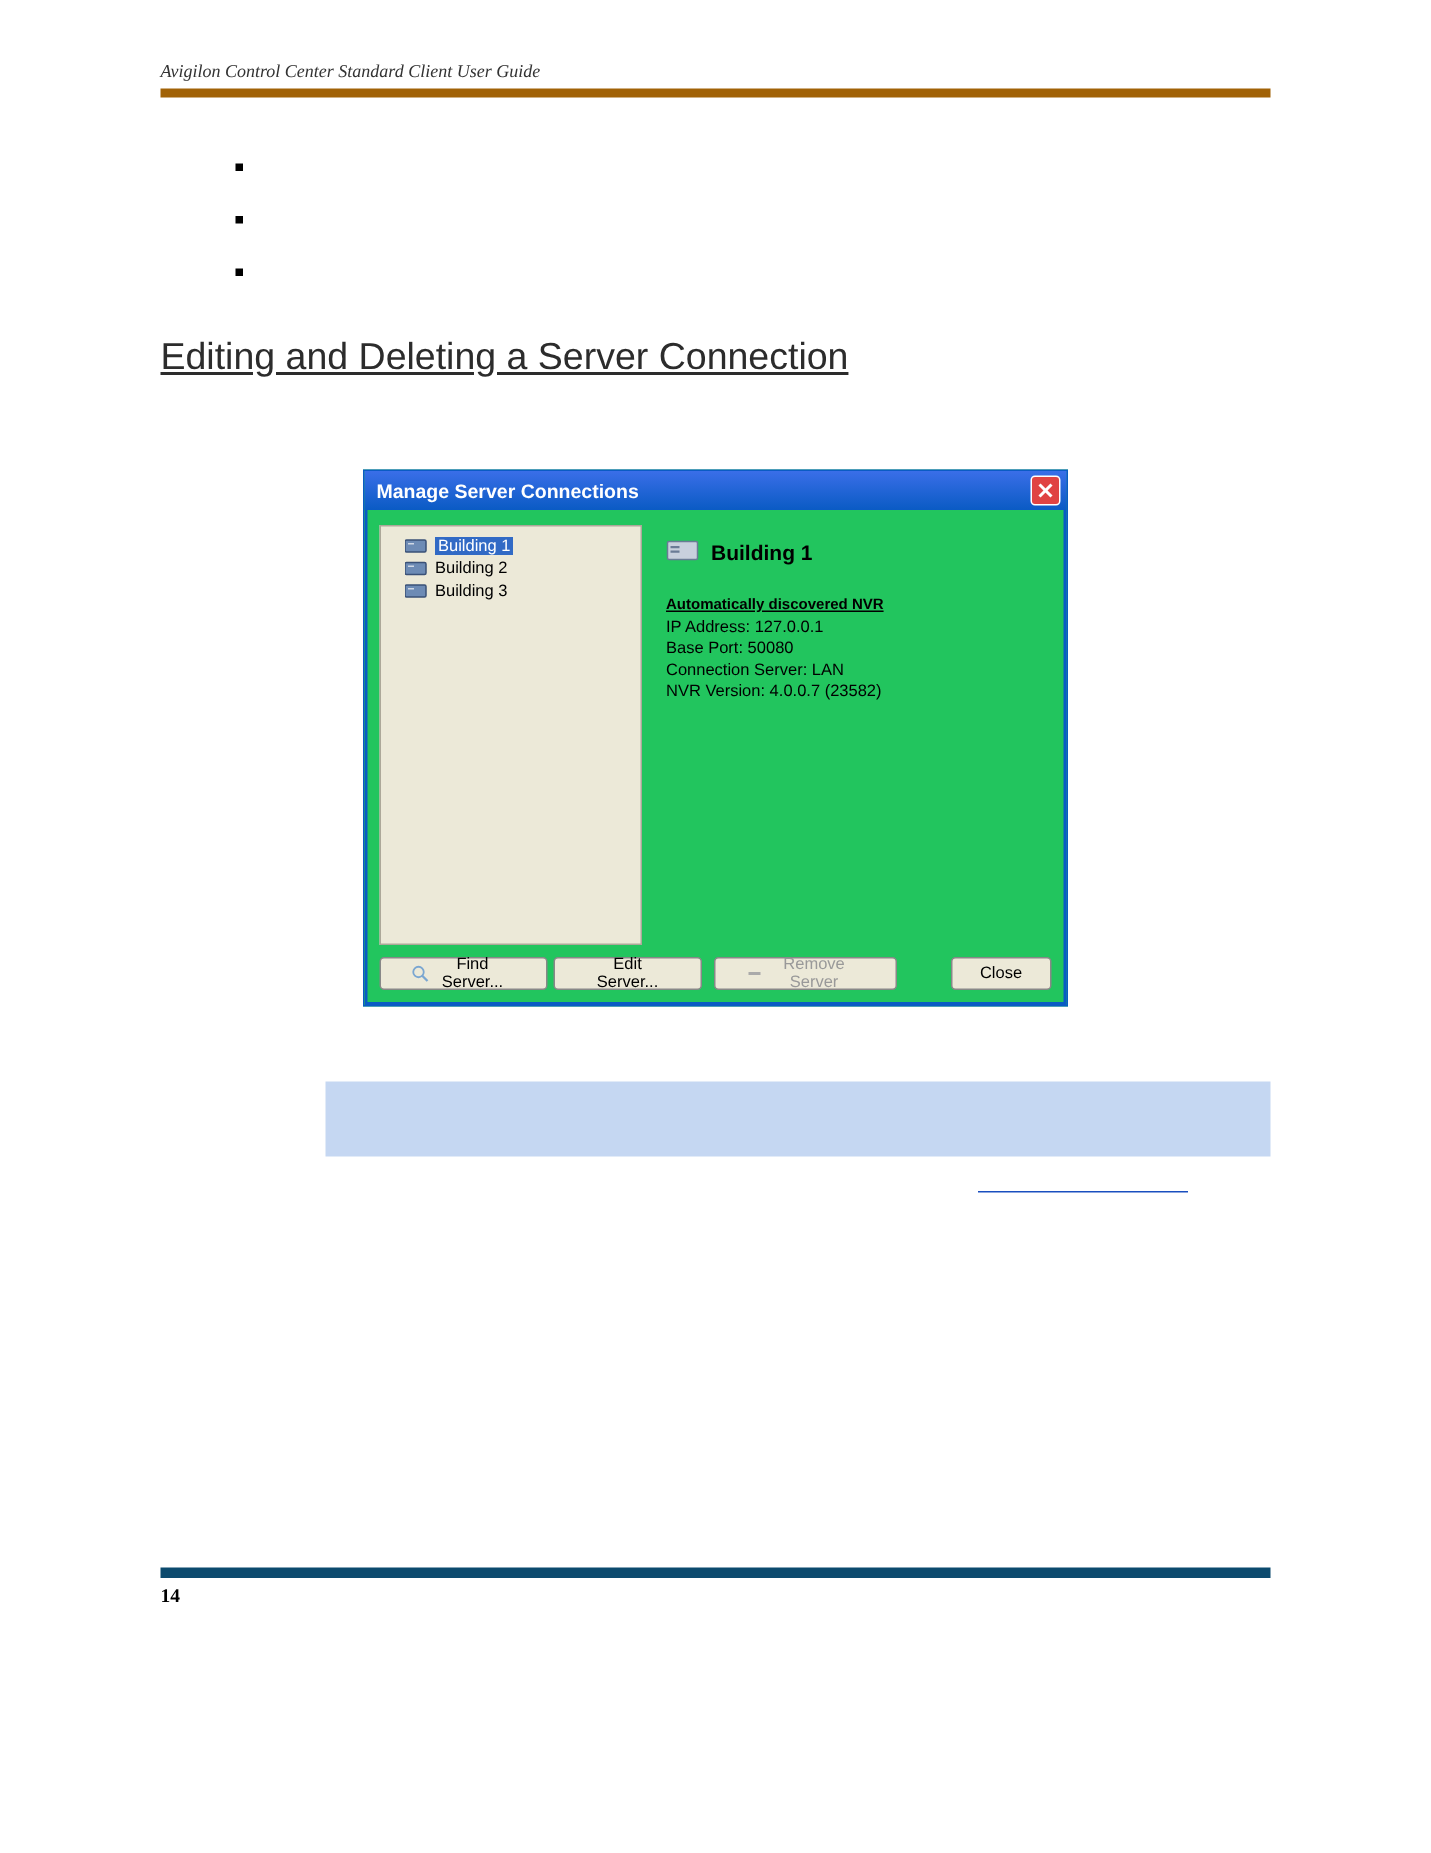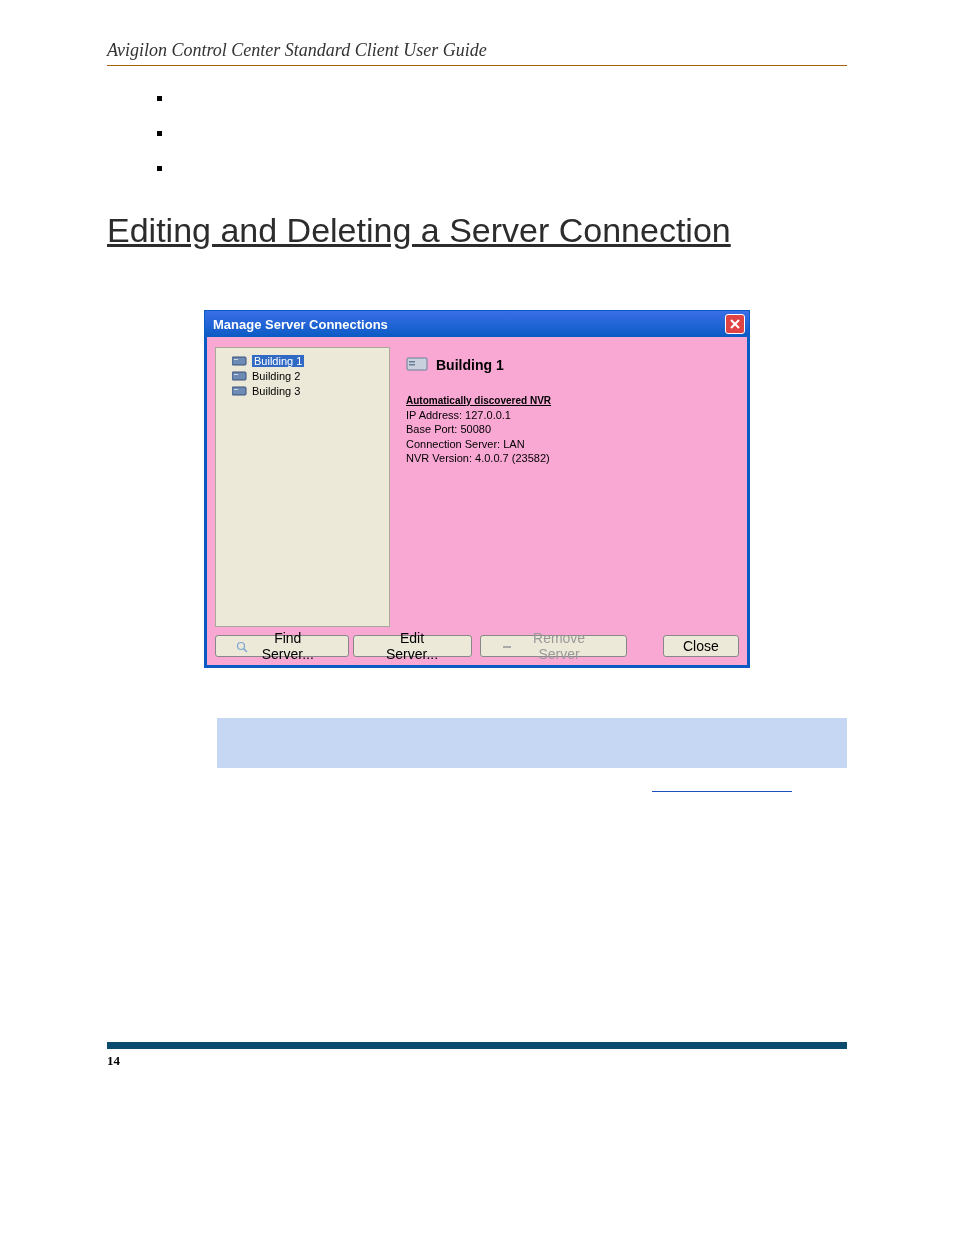--- a/index.html
+++ b/index.html
@@ -11,53 +11,53 @@
       font-family: "Times New Roman", Times, serif;
       background: #fff;
       padding: 40px 0;
     }
     .page {
       width: 740px;
       margin: 0 auto;
     }
     .header-text {
       font-style: italic;
-      font-size: 18px;
+      font-size: 12px;
       color: #333;
-      border-bottom: 1px solid #a16207;
+      border-bottom: 6px solid #a16207;
       padding-bottom: 4px;
-      margin-bottom: 30px;
+      margin-bottom: 44px;
     }
     .bullets {
       margin-left: 50px;
       margin-bottom: 40px;
     }
     .bullet {
       width: 5px;
       height: 5px;
       background: #000;
       margin-bottom: 30px;
     }
     .section-title {
       font-family: Arial, Helvetica, sans-serif;
-      font-size: 34px;
+      font-size: 25px;
       font-weight: 400;
       color: #2c2c2c;
       text-decoration: underline;
       margin-bottom: 60px;
     }
     .figure-wrap {
       display: flex;
       justify-content: center;
       margin-bottom: 50px;
     }
     .window {
-      width: 546px;
+      width: 470px;
       border: 1px solid #0a5bc4;
-      background: #f9a8d4;
+      background: #22c55e;
       font-family: Tahoma, Arial, sans-serif;
       font-size: 11px;
       box-shadow: 0 0 0 2px #0a5bc4 inset;
     }
     .titlebar {
       background: linear-gradient(#3a6ee8, #0a5bc4);
       height: 26px;
       display: flex;
       align-items: center;
       justify-content: space-between;
@@ -154,21 +154,21 @@
     .spacer {
       flex: 1;
     }
     .btn {
       height: 22px;
       padding: 0 20px;
       background: #ece9d8;
       border: 1px solid #888;
       border-radius: 3px;
       font-family: Tahoma, Arial, sans-serif;
-      font-size: 14px;
+      font-size: 11px;
       display: inline-flex;
       align-items: center;
       gap: 0;
       cursor: pointer;
       color: #000;
     }
     .btn.disabled {
       color: #999;
       cursor: default;
     }

